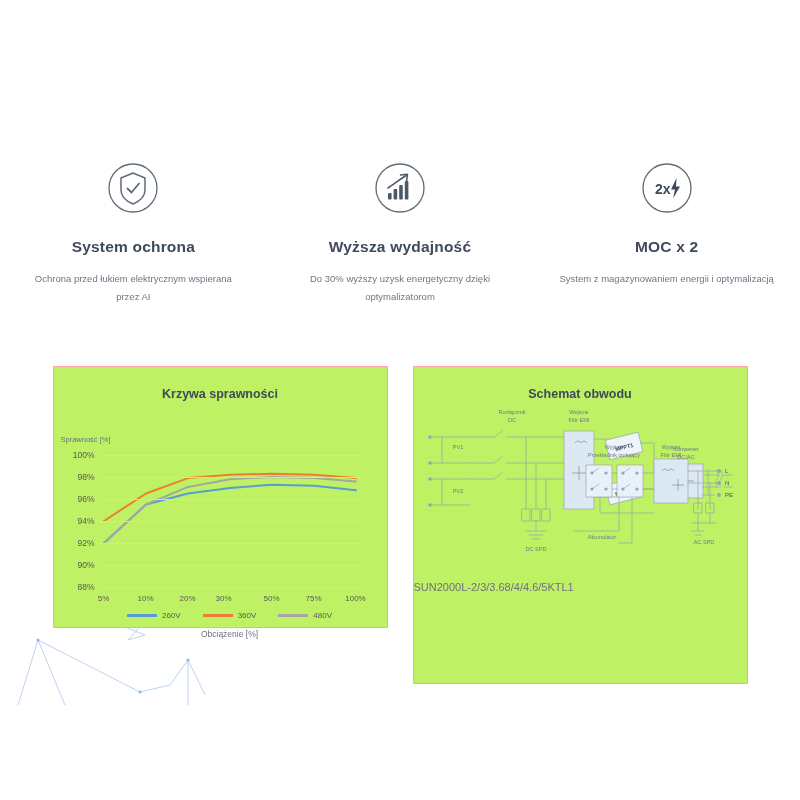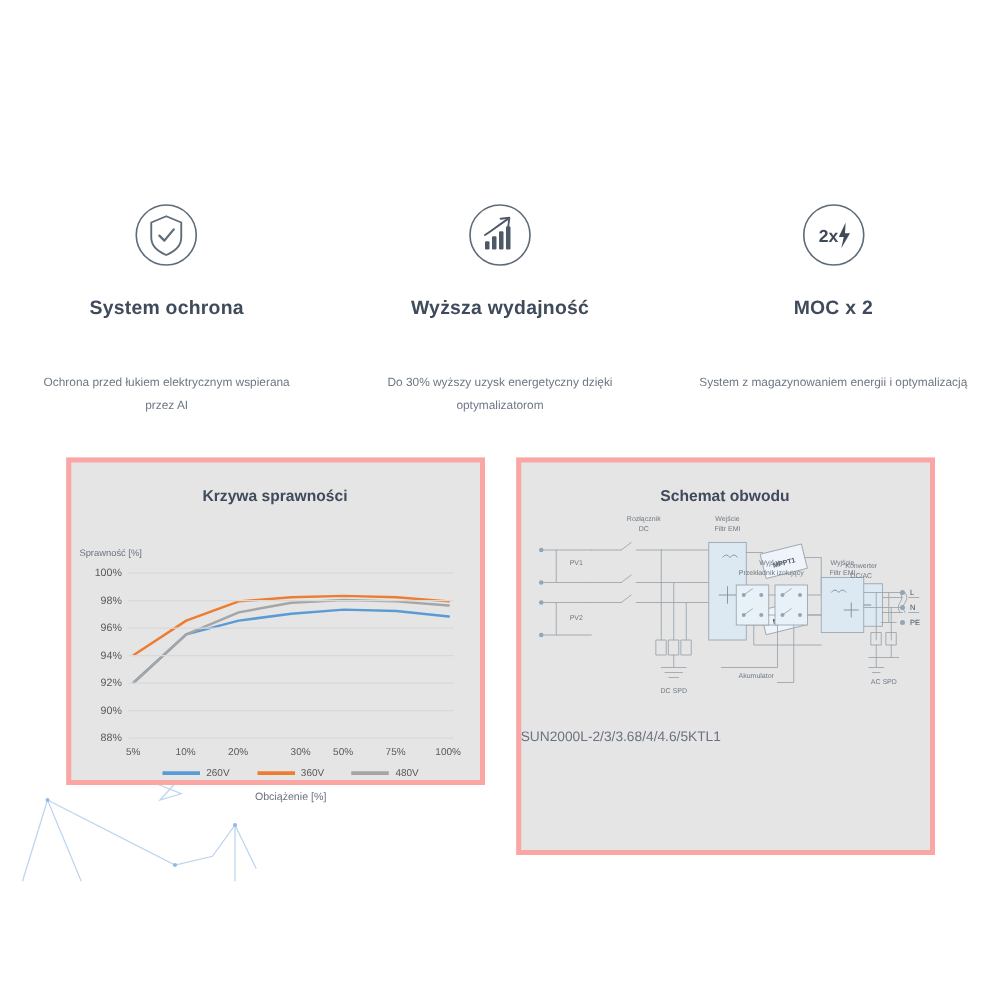--- a/index.html
+++ b/index.html
@@ -49,35 +49,34 @@
     font-weight: bold;
     color: #3f4a5a;
     letter-spacing: .2px;
     margin-bottom: 14px;
   }
   .feature-desc {
     font-size: 9.5px;
     color: #6d7784;
     line-height: 1.85;
     max-width: 215px;
-    margin-top: 28px;
   }
 
   
   .panels {
     position: absolute;
     left: 0; top: 366px;
     width: 800px;
     display: flex;
     justify-content: center;
     gap: 25px;
   }
   .panel {
-    border: 4px solid #fca5a5;
-    background: #e5e5e5;
+    border: 1px solid #fca5a5;
+    background: #bef264;
     position: relative;
   }
   .panel-chart { width: 335px; height: 262px; }
   .panel-circuit { width: 335px; height: 318px; }
   .panel-title {
     text-align: center;
     font-size: 12.5px;
     font-weight: bold;
     color: #3f4a5a;
     padding-top: 20px;
@@ -248,21 +247,21 @@
             </div>
             <div class="gridline" style="top: 22px;">
               <span class="ytick">98%</span>
             </div>
             <div class="gridline" style="top: 0px;">
               <span class="ytick">100%</span>
             </div>
             <span class="xtick" style="left: 4px;">5%</span>
             <span class="xtick" style="left: 46px;">10%</span>
             <span class="xtick" style="left: 88px;">20%</span>
-            <span class="xtick" style="left: 138px;">30%</span>
+            <span class="xtick" style="left: 124px;">30%</span>
             <span class="xtick" style="left: 172px;">50%</span>
             <span class="xtick" style="left: 214px;">75%</span>
             <span class="xtick" style="left: 256px;">100%</span>
           </div>
         <div class="legend" id="legend">
             <div class="legend-item">
               <span class="legend-swatch" style="background: rgb(91, 155, 213);"></span>
               <span class="legend-label">260V</span>
             </div>
             <div class="legend-item">

